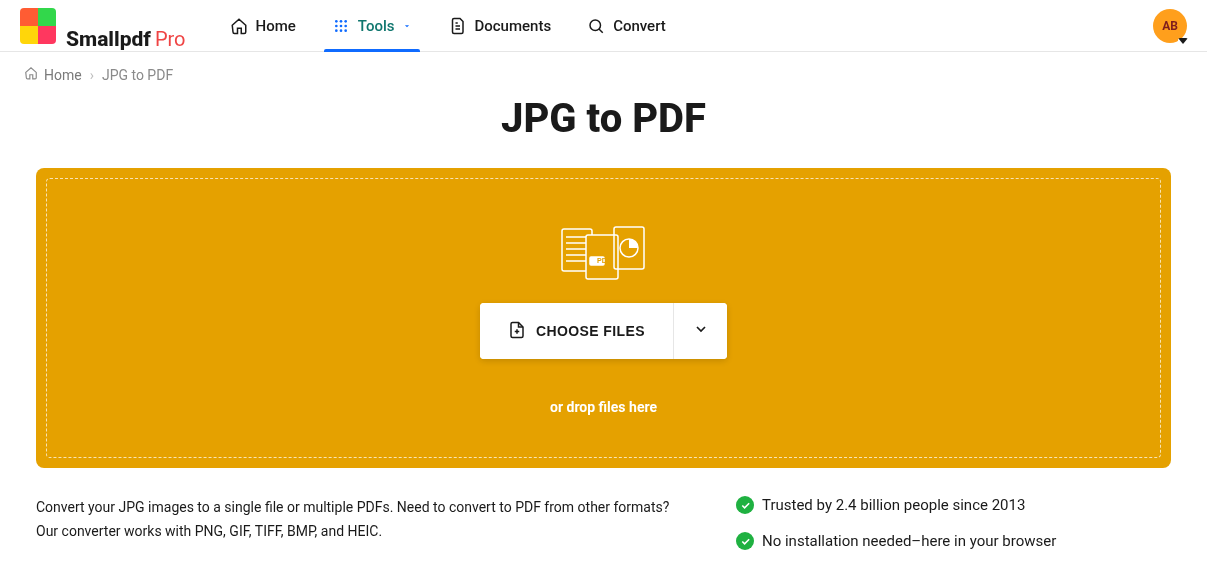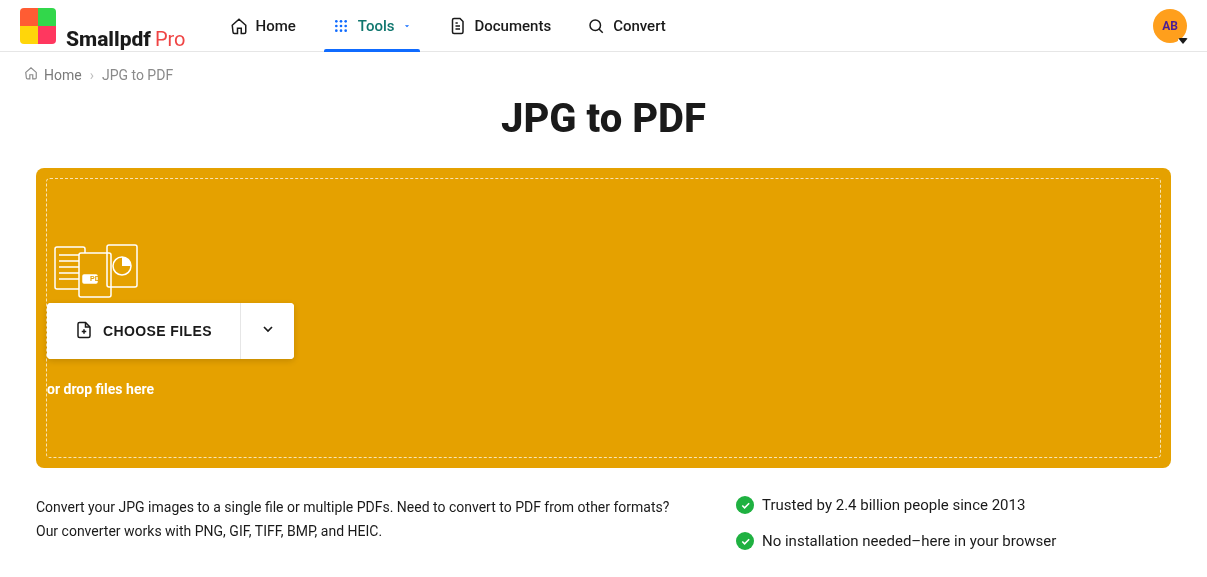--- a/index.html
+++ b/index.html
@@ -70,21 +70,21 @@
     left: 10px; right: 10px; bottom: -1px;
     height: 3px;
     background: #0f6bff;
     border-radius: 2px 2px 0 0;
   }
   .nav-icon { width:18px; height:18px; display:flex; align-items:center; justify-content:center; }
   .spacer { flex: 1; }
   .avatar {
     width: 34px; height:34px; border-radius:50%;
     background:#ff9f1c;
-    color:#4c1d95;
+    color:#7f1d1d;
     display:flex; align-items:center; justify-content:center;
     font-size:12px; font-weight:700;
     position:relative;
     cursor:pointer;
   }
   .avatar::after{
     content:"";
     position:absolute;
     bottom:-1px; right:-1px;
     width:0;height:0;
@@ -119,22 +119,23 @@
     border-radius:8px;
     padding:10px;
     height:300px;
   }
   .dropzone-inner{
     width:100%; height:100%;
     border:1px dashed rgba(255,255,255,0.7);
     border-radius:4px;
     display:flex;
     flex-direction:column;
-    align-items:flex-start;
+    align-items:center;
     justify-content:center;
+    gap:18px;
   }
   .docs-illustration{
     width:100px; height:64px;
     position:relative;
     display:flex; align-items:center; justify-content:center;
   }
   .choose-wrap{
     display:flex;
     background:#fff;
     border-radius:4px;

